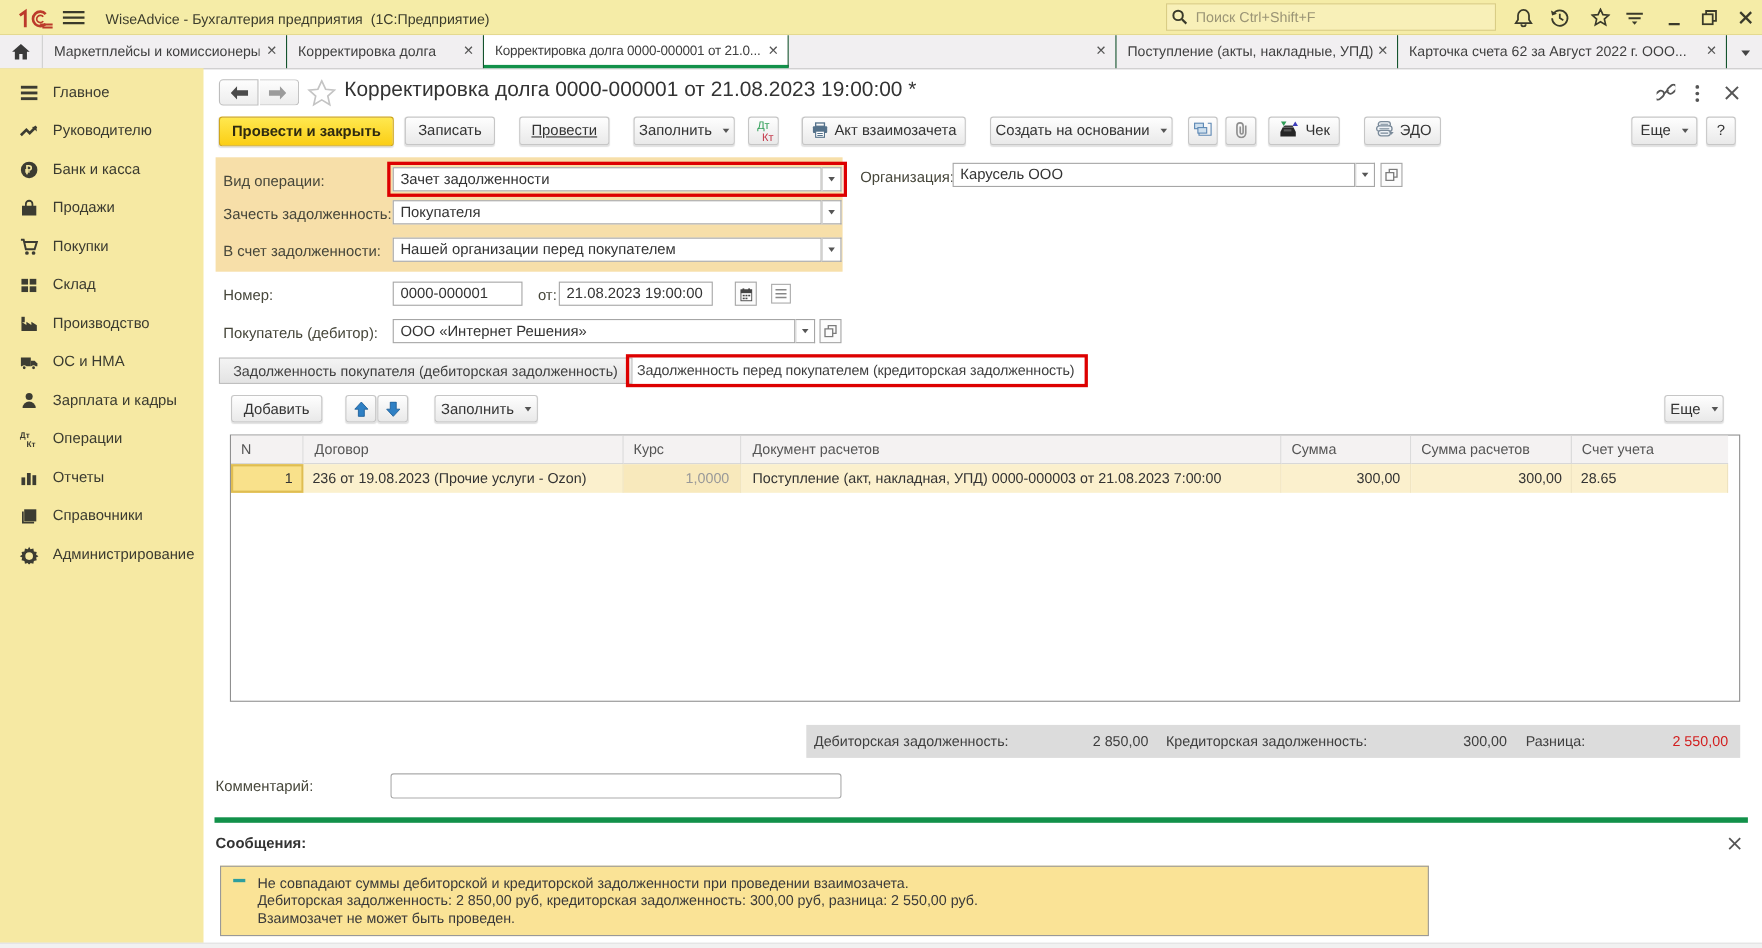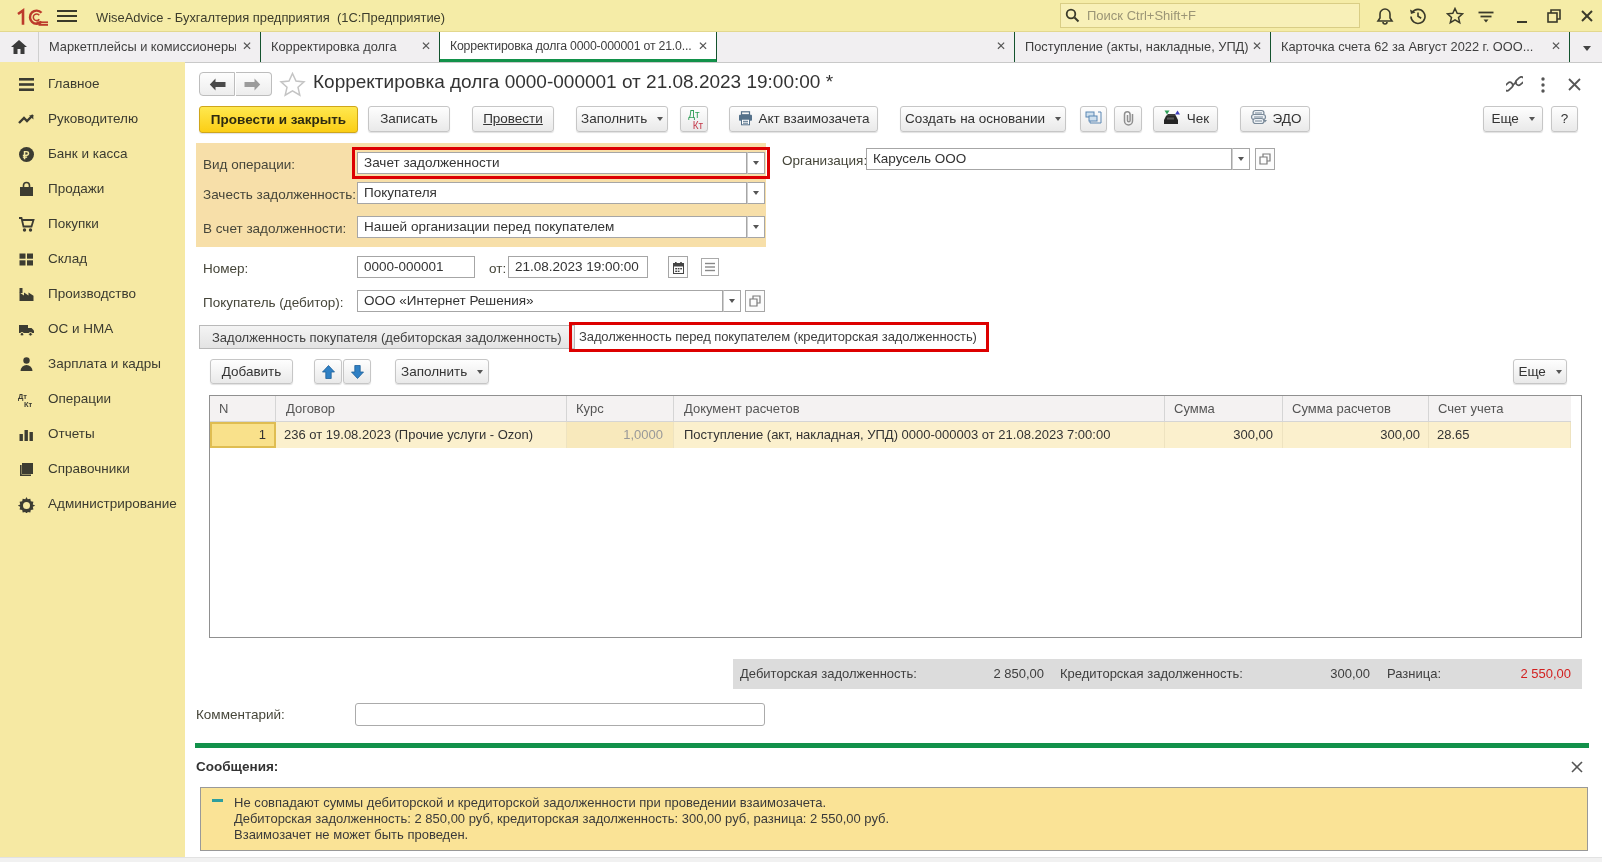--- a/index.html
+++ b/index.html
@@ -57,21 +57,21 @@
 #tblwrap { left:209px; top:395px; width:1373px; height:243px; border:1px solid #909090; background:#fff; }
 .th { position:absolute; top:396px; height:26px; background:#f4f2f2; border-right:1px solid #d5d5d5; border-bottom:1px solid #d5d5d5; color:#555; font-size:13px; line-height:25px; padding-left:10px; }
 .td { position:absolute; top:422px; height:26px; background:#fbf0cd; font-size:13px; line-height:25px; color:#333; padding:0 8px; white-space:nowrap; overflow:hidden; }
 
 
 #totals { left:733px; top:659px; width:849px; height:30px; background:#dcdcdc; font-size:13px; color:#3e3e3e; line-height:30px; }
 
 
 #greenline { left:195px; top:743px; width:1394px; height:5px; background:#12914a; }
 #msgs { left:196px; top:759px; font-weight:bold; color:#333; font-size:13.5px; }
-#msgbox { left:200px; top:787px; width:1388px; height:64px; background:#fae396; border:1px solid #999; }
+#msgbox { left:200px; top:787px; width:1099px; height:64px; background:#fae396; border:1px solid #999; }
 #msgbox .line { position:absolute; left:33px; color:#3a3a3a; font-size:13px; }
 </style>
 </head>
 <body>
 <div class="abs" id="topbar"></div>
 <svg class="abs" id="logo1c" viewBox="0 0 34 20">
   <path d="M4 7 L9 3.5 V17.8" stroke="#bc3a2b" stroke-width="2.6" fill="none"></path>
   <path d="M27.5 5.8 A6.6 6.6 0 1 0 27.5 14.6" stroke="#bc3a2b" stroke-width="2.4" fill="none"></path>
   <path d="M25.3 8.3 A3.3 3.3 0 1 0 25.3 12.2" stroke="#bc3a2b" stroke-width="1.5" fill="none"></path>
   <path d="M22.5 15.3 H34" stroke="#bc3a2b" stroke-width="1.8" fill="none"></path>

